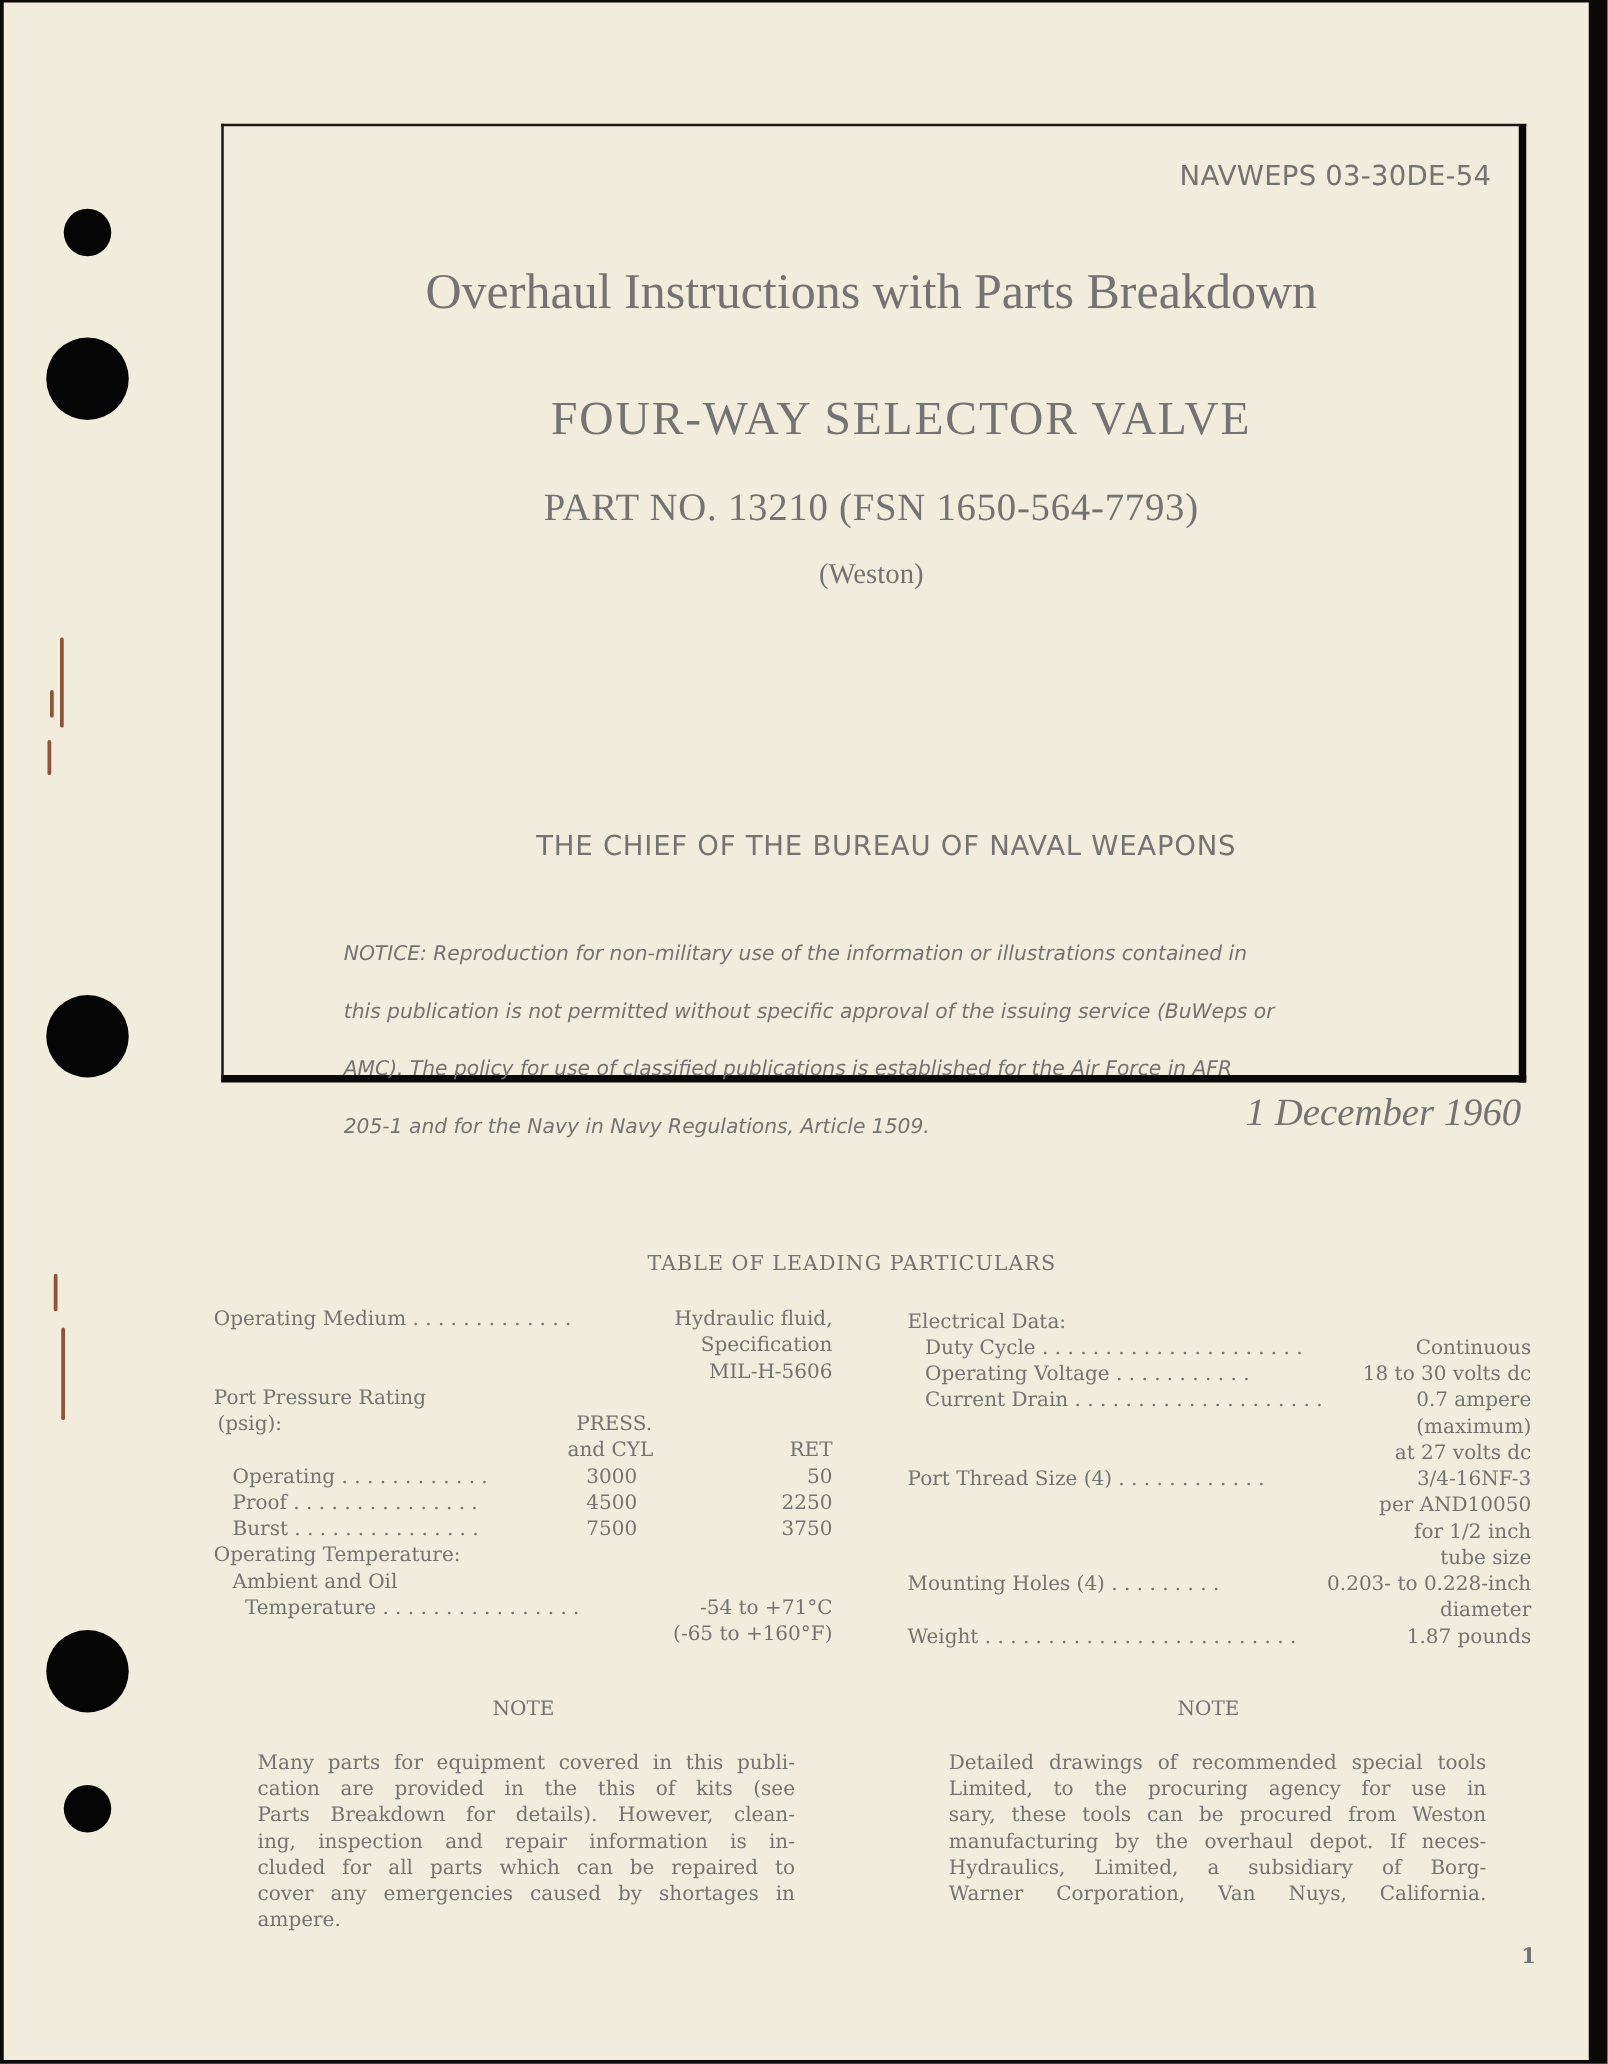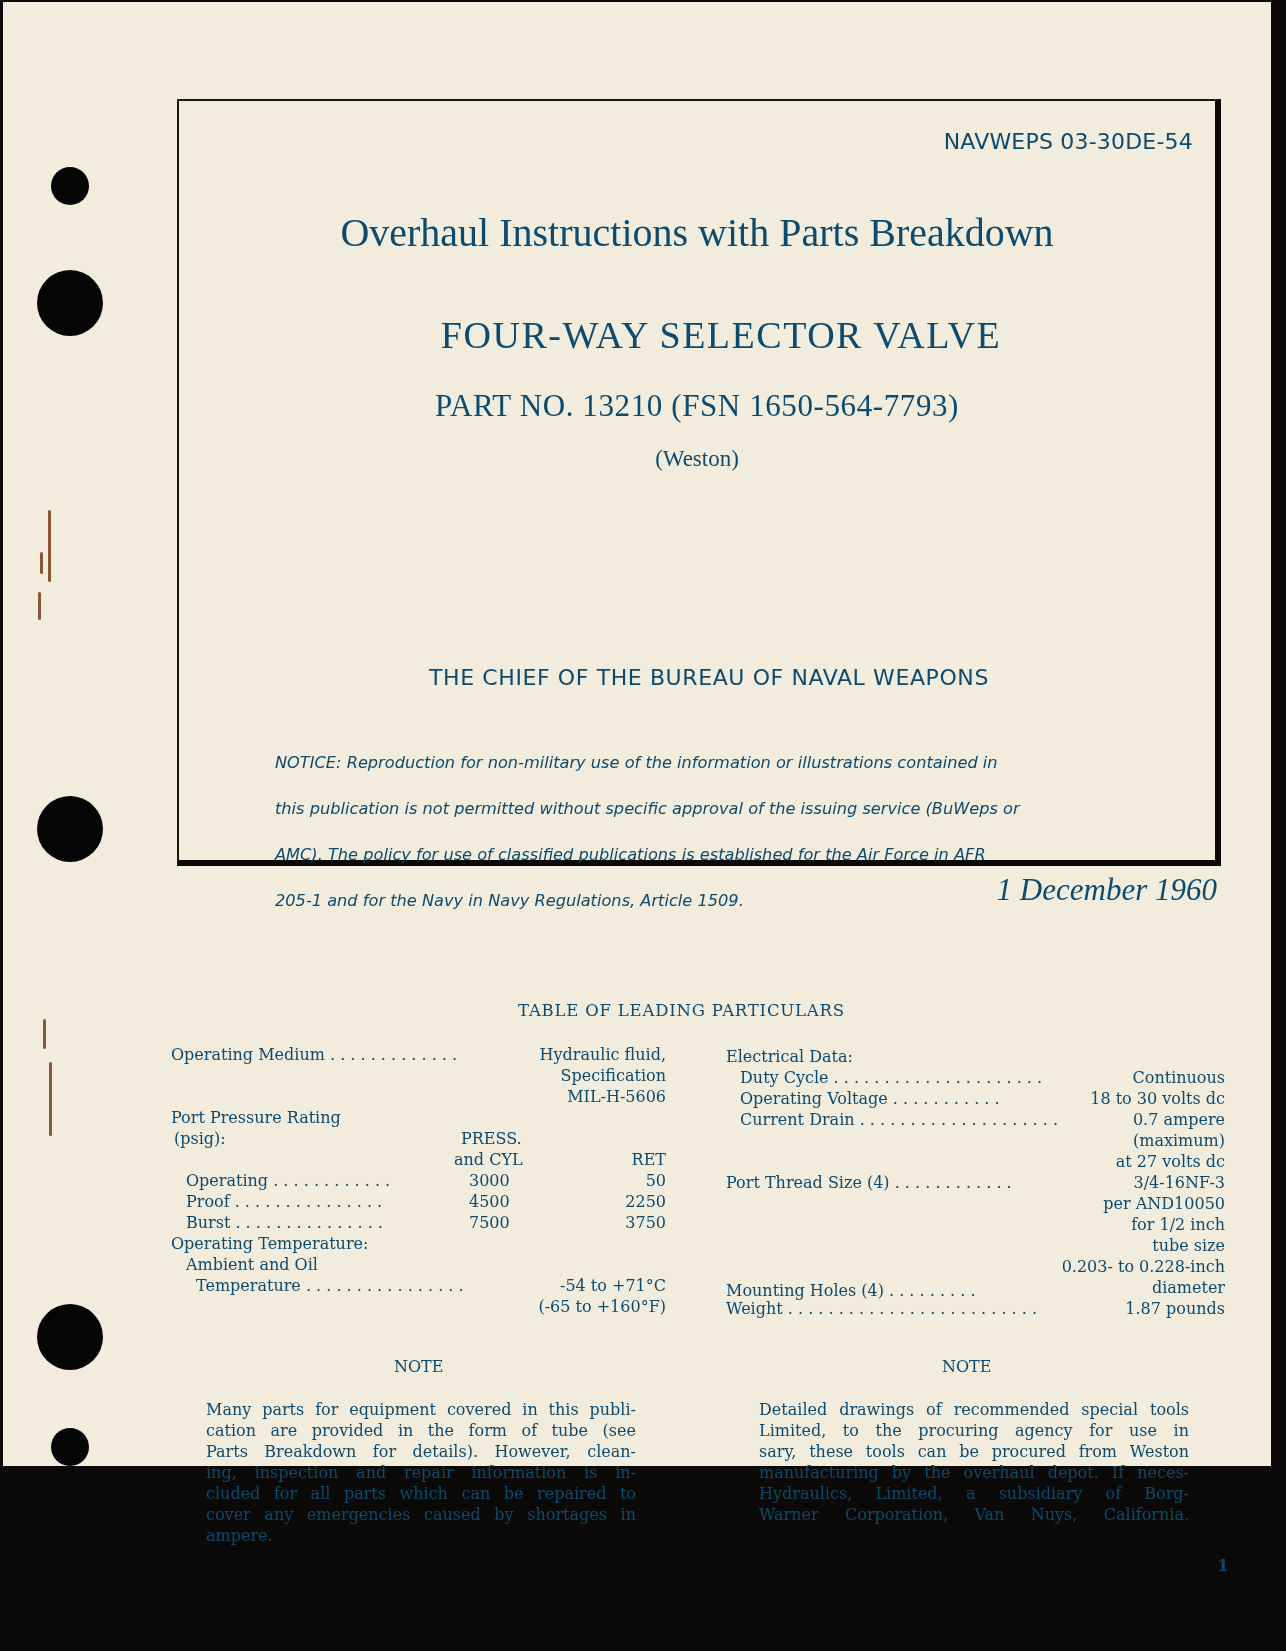--- a/index.html
+++ b/index.html
@@ -1,23 +1,23 @@
 <!DOCTYPE html>
 <html><head>
 <meta charset="utf-8">
 <style>
   html, body { margin: 0; padding: 0; }
   body {
     width: 1286px; height: 1651px; position: relative; overflow: hidden;
     background: #0c0a08;
   }
   .page {
-    position: absolute; left: 3px; top: 2px; width: 1268px; height: 1464px;
+    position: absolute; left: 3px; top: 2px; width: 1268px; height: 1646px;
     background: #f2ecdc;
-    color: #0c4a6e;
+    color: #737373;
   }
   .hole { position: absolute; border-radius: 50%; background: #050505; }
   .staple { position: absolute; width: 3px; background: #7a3a1c; border-radius: 2px; opacity: 0.85; }
   .frame {
     position: absolute; left: 174px; top: 97px; width: 1036px; height: 759px;
     border-top: 2px solid #1a1814; border-left: 2px solid #1a1814;
     border-right: 6px solid #0a0908; border-bottom: 6px solid #0a0908;
   }
   .abs { position: absolute; white-space: nowrap; }
   .sans { font-family: "DejaVu Sans", sans-serif; }
@@ -130,32 +130,32 @@
     <div class="row val" style="right:46px;top:1108px;">0.7 ampere</div>
     <div class="row val" style="right:46px;top:1129px;">(maximum)</div>
     <div class="row val" style="right:46px;top:1150px;">at 27 volts dc</div>
 
     <div class="row lbl" style="left:723px;top:1171px;">Port Thread Size (4) . . . . . . . . . . . .</div>
     <div class="row val" style="right:46px;top:1171px;">3/4-16NF-3</div>
     <div class="row val" style="right:46px;top:1192px;">per AND10050</div>
     <div class="row val" style="right:46px;top:1213px;">for 1/2 inch</div>
     <div class="row val" style="right:46px;top:1234px;">tube size</div>
 
-    <div class="row lbl" style="left:723px;top:1255px;margin-top:24px;">Mounting Holes (4) . . . . . . . . .</div>
+    <div class="row lbl" style="left:723px;top:1255px;">Mounting Holes (4) . . . . . . . . .</div>
     <div class="row val" style="right:46px;top:1255px;">0.203- to 0.228-inch</div>
     <div class="row val" style="right:46px;top:1276px;">diameter</div>
 
     <div class="row lbl" style="left:723px;top:1297px;">Weight . . . . . . . . . . . . . . . . . . . . . . . . .</div>
     <div class="row val" style="right:46px;top:1297px;">1.87 pounds</div>
   </div>
 
   <div class="note-h" style="left:391px;top:1355px;">NOTE</div>
   <div class="note-body" style="left:203px;top:1397px;width:430px;">
     <div>Many parts for equipment covered in this publi-</div>
-    <div>cation are provided in the form of tube (see</div>
+    <div>cation are provided in the this of kits (see</div>
     <div>Parts Breakdown for details). However, clean-</div>
     <div>ing, inspection and repair information is in-</div>
     <div>cluded for all parts which can be repaired to</div>
     <div>cover any emergencies caused by shortages in</div>
     <div class="last">ampere.</div>
   </div>
 
   <div class="note-h" style="left:939px;top:1355px;">NOTE</div>
   <div class="note-body" style="left:756px;top:1397px;width:430px;">
     <div>Detailed drawings of recommended special tools</div>

